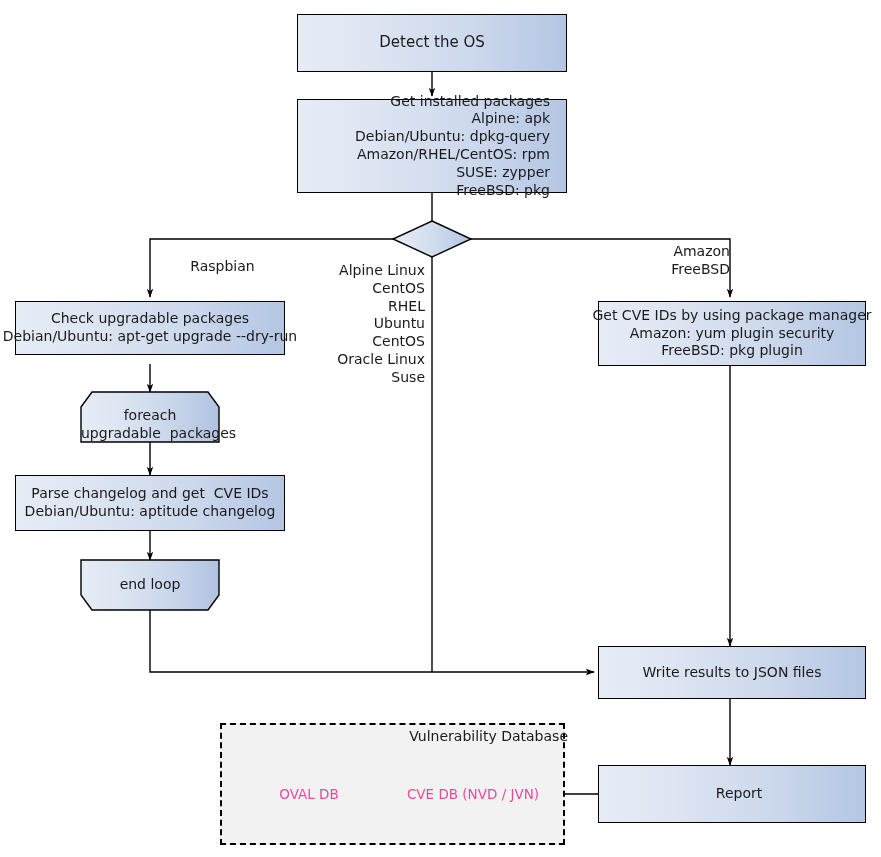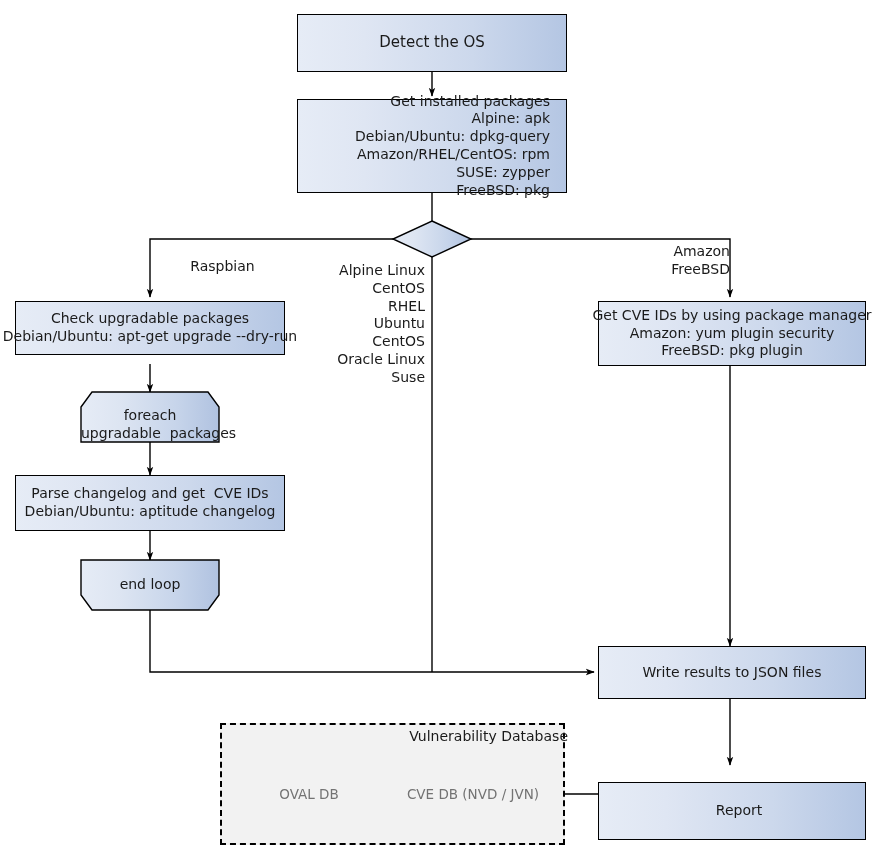--- a/index.html
+++ b/index.html
@@ -62,21 +62,21 @@
     position:absolute;
     text-align:right;
     color:#1a1a1a;
     white-space:nowrap;
   }
   .cyl{ position:absolute; }
   .cyl .lbl{
     position:absolute;
     left:0; width:100%;
     text-align:center;
-    color:#737373;
+    color:#ec4899;
     z-index:3;
     white-space:nowrap;
   }
   .fs15{ font-size:15px; }
   .fs14{ font-size:14px; }
   .fs13{ font-size:13.5px; }
   .fs17{ font-size:14px; }
 </style>
 </head>
 <body>
@@ -197,21 +197,21 @@
   <div class="node rect fs14" style="left:598px;top:301px;width:268px;height:65px;">
     <div class="rect-txt"><span>Get CVE IDs by using package manager</span>
 <span>Amazon: yum plugin security</span>
 <span>FreeBSD: pkg plugin</span></div>
   </div>
 
   <div class="node rect fs14" style="left:598px;top:646px;width:268px;height:53px;">
     <div class="rect-txt">Write results to JSON files</div>
   </div>
 
-  <div class="node rect fs14" style="left:598px;top:782px;width:268px;height:58px;padding-left:14px;">
+  <div class="node rect fs14" style="left:598px;top:765px;width:268px;height:58px;padding-left:14px;">
     <div class="rect-txt">Report</div>
   </div>
 
   <div class="group-box" style="left:220px;top:723px;width:345px;height:122px;"></div>
   <div class="group-title fs17" style="left:265px;top:728px;width:303px;">Vulnerability Database</div>
 
   <div class="cyl" style="left:233px;top:758px;width:152px;height:73px;">
     <div class="lbl fs13" style="top:28px;">OVAL DB</div>
   </div>
 

